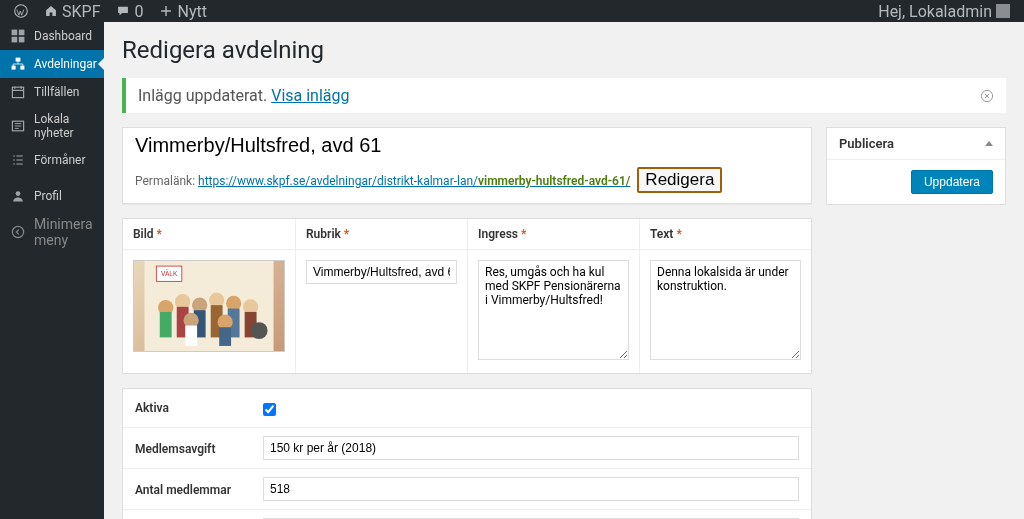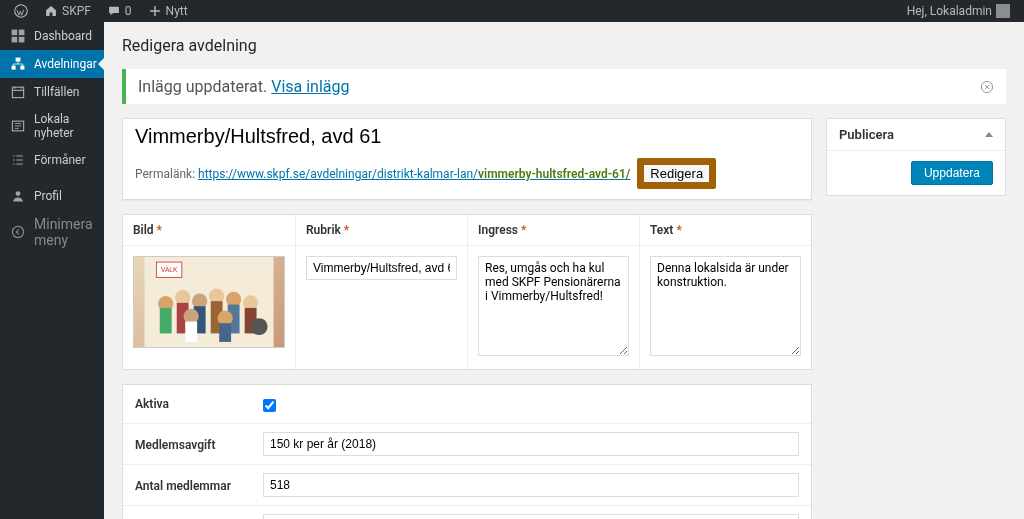--- a/index.html
+++ b/index.html
@@ -1,49 +1,49 @@
 <!DOCTYPE html>
 <html><head>
 <meta charset="utf-8">
 <style>
 * { box-sizing: border-box; margin: 0; padding: 0; }
 body { font-family: -apple-system, BlinkMacSystemFont, "Segoe UI", Roboto, sans-serif; font-size: 13px; background: #f1f1f1; color: #333; }
-.wp-toolbar { height: 22px; background: #23282d; color: #b4b9be; display: flex; align-items: center; padding: 0 8px; font-size: 12px; justify-content: space-between; }
+.wp-toolbar { height: 22px; background: #23282d; color: #b4b9be; display: flex; align-items: center; padding: 0 8px; font-size: 16px; justify-content: space-between; }
 .toolbar-left, .toolbar-right { display: flex; align-items: center; gap: 4px; }
 .toolbar-item { display: flex; align-items: center; gap: 4px; padding: 0 6px; cursor: pointer; }
 .toolbar-item svg { width: 14px; height: 14px; fill: #b4b9be; }
 .toolbar-avatar { width: 14px; height: 14px; background: #8a8d91; display: inline-block; }
 
 .layout { display: flex; height: calc(519px - 22px); }
 .sidebar { width: 104px; background: #23282d; color: #eee; flex-shrink: 0; }
 .menu-item { display: flex; align-items: center; gap: 8px; padding: 6px 10px; font-size: 12px; color: #ccc; cursor: pointer; }
 .menu-item.active { background: #0073aa; color: #fff; position: relative; }
 .menu-item.active::after { content:""; position:absolute; right:-0px; top:50%; transform:translateY(-50%); border:6px solid transparent; border-right-color:#f1f1f1; }
 .menu-item svg { width: 16px; height: 16px; fill: #9da3a8; flex-shrink:0; }
 .menu-item.active svg { fill: #fff; }
 .menu-sep { height: 8px; }
 .menu-item.small { font-size: 14px; color: #888; }
 
 .main { flex: 1; background: #f1f1f1; padding: 10px 18px; overflow-y: auto; }
-.page-title { font-size: 16px; font-weight: 400; margin: 4px 0 14px; color:#23282d; }
+.page-title { font-size: 24px; font-weight: 400; margin: 4px 0 14px; color:#23282d; }
 
 .notice { background: #fff; border-left: 4px solid #46b450; padding: 8px 12px; margin-bottom: 14px; display:flex; justify-content:space-between; align-items:center; color:#555; font-size:16px;}
 .notice a { color: #0073aa; }
 .dismiss-icon { width:14px; height:14px; fill:#888; cursor:pointer; }
 
 .cols { display: flex; gap: 14px; }
 .col-main { flex: 1; display:flex; flex-direction:column; gap:14px; }
 .col-side { width: 180px; }
 
 .title-box { background:#fff; border:1px solid #ddd; box-shadow: 0 1px 1px rgba(0,0,0,.04); }
 .title-input { width:100%; border:none; font-size:20px; padding:6px 12px; outline:none; }
 .permalink { padding: 4px 12px 10px; font-size:12px; color:#666;}
 .permalink a { color:#0073aa; }
 .permalink-strong { font-weight:600; color:#4d7c0f; }
-.edit-btn { background:#f7f7f7; border:7px solid #a16207; font-size:13px; padding:1px 6px; margin-left:4px; cursor:pointer; border-radius:2px;}
+.edit-btn { background:#f7f7f7; border:2px solid #a16207; font-size:17px; padding:1px 6px; margin-left:4px; cursor:pointer; border-radius:2px;}
 
 .publish-box { background:#fff; border:1px solid #ddd; }
 .publish-head { padding: 8px 12px; font-weight:600; font-size:13px; border-bottom:1px solid #eee; display:flex; justify-content:space-between; align-items:center;}
 .publish-body { padding:10px 12px; display:flex; justify-content:flex-end; }
 .btn-primary { background:#0085ba; border:1px solid #0073aa; color:#fff; padding:4px 12px; font-size:12px; cursor:pointer; border-radius:2px;}
 
 .fields-box { background:#fff; border:1px solid #ddd; }
 .fields-row { display:flex; }
 .field-cell { flex:1; border-right:1px solid #eee; }
 .field-cell:last-child { border-right:none; }

